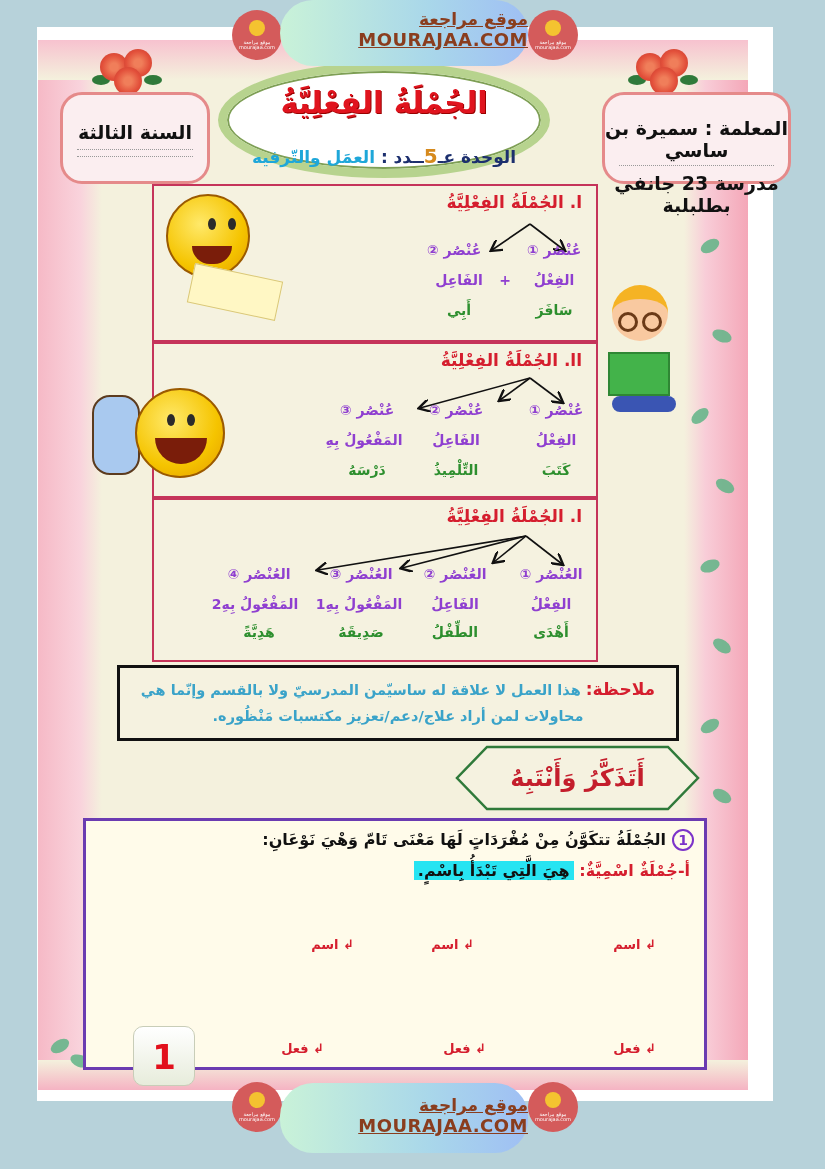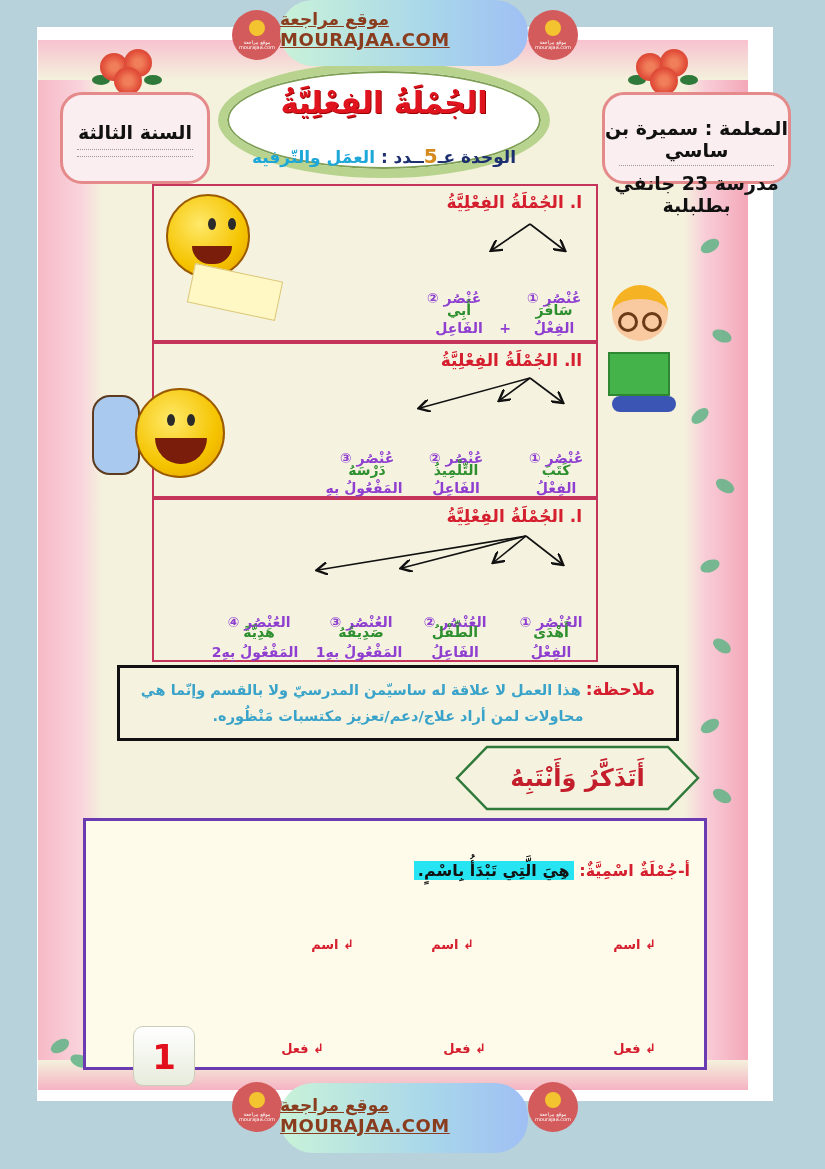--- a/index.html
+++ b/index.html
@@ -5,21 +5,21 @@
   *{box-sizing:border-box;margin:0;padding:0;}
   html,body{width:825px;height:1169px;overflow:hidden;}
   body{background:#b7d2da;font-family:"DejaVu Sans",sans-serif;position:relative;}
   .page-white{position:absolute;left:37px;top:27px;width:736px;height:1074px;background:#fff;}
   .poster{position:absolute;left:38px;top:40px;width:710px;height:1050px;
     background:linear-gradient(90deg,#f6b9c6 0%,#f9d3dc 6%,#f4f1dd 9%,#f4f1dd 91%,#f8cdd8 94%,#f4a7b8 100%);overflow:hidden;}
   .poster-top{position:absolute;left:0;top:0;width:100%;height:40px;background:linear-gradient(180deg,#f7c2cf,#f4f1dd);}
   .poster-bottom{position:absolute;left:0;bottom:0;width:100%;height:30px;background:linear-gradient(0deg,#f5b3c3,#f4f1dd);}
   
   .site-badge{position:absolute;left:280px;width:248px;height:66px;border-radius:33px;
-    background:linear-gradient(90deg,#c9f2d8,#a9d7ea 60%,#9fbff4);text-align:left;z-index:5;}
+    background:linear-gradient(90deg,#c9f2d8,#a9d7ea 60%,#9fbff4);text-align:right;z-index:5;}
   .site-badge .ar{display:block;color:#8a3d1e;font-weight:bold;font-size:17px;text-decoration:underline;margin-top:9px;}
   .site-badge .en{display:block;color:#8a3d1e;font-weight:bold;font-size:18px;text-decoration:underline;letter-spacing:.5px;}
   .logo-circle{position:absolute;width:50px;height:50px;border-radius:50%;background:#d45b5b;z-index:5;}
   .logo-circle .dot{position:absolute;left:17px;top:10px;width:16px;height:16px;border-radius:50%;background:#f4c330;}
   .logo-circle .cap{position:absolute;left:0;top:30px;width:100%;text-align:center;color:#fff;font-size:5px;line-height:5px;}
   
   .frame{position:absolute;background:#fbeef0;border:3px solid #e58a8a;border-radius:22px;text-align:center;}
   .frame .line{display:block;font-weight:bold;color:#111;font-size:19px;}
   .frame .dots{display:block;border-bottom:1px dotted #999;margin:6px 14px;}
   .roses{position:absolute;width:70px;height:50px;}
@@ -29,21 +29,21 @@
     background:#fff;border:9px solid #b7d38e;box-shadow:0 0 0 2px #7e9f55 inset;text-align:center;}
   .title-oval .main{display:block;color:#e0141e;font-size:30px;font-weight:bold;margin-top:14px;text-shadow:1px 1px 0 #900;}
   .title-oval .sub{display:block;font-size:17px;font-weight:bold;margin-top:24px;}
   .title-oval .sub .unit{color:#1c2f6e;}
   .title-oval .sub .num{color:#d68a1d;font-size:20px;}
   .title-oval .sub .theme{color:#1ea7d9;}
   
   .sec{position:absolute;left:152px;width:446px;border:2px solid #c5345a;background:#f5f2e0;}
   .sec .head{position:absolute;right:14px;top:6px;color:#d51e2e;font-size:17px;font-weight:bold;direction:rtl;}
   .cell{position:absolute;text-align:center;font-size:14px;font-weight:bold;direction:rtl;white-space:nowrap;}
-  .purple{color:#8f3fd0;margin-top:48px;}
+  .purple{color:#8f3fd0;}
   .green{color:#2d8f2e;}
   svg.arrows{position:absolute;left:0;top:0;}
   
   .smiley{position:absolute;border-radius:50%;background:radial-gradient(circle at 40% 35%,#ffe96a,#f5c400 60%,#e49b00);border:2px solid #9b5a00;}
   .smiley .eye{position:absolute;width:8px;height:12px;border-radius:50%;background:#2b2b2b;}
   .smiley .mouth{position:absolute;border-radius:0 0 40px 40px;background:#7a1d0a;}
   
   .note{position:absolute;left:117px;top:665px;width:562px;height:76px;border:3px solid #111;background:#f5f2e0;
     direction:rtl;text-align:center;padding:8px 10px;font-size:14.5px;font-weight:bold;line-height:26px;}
   .note .lbl{color:#d51e2e;font-size:17px;}
@@ -229,20 +229,23 @@
 </div>
 
 <div class="remember">
   <svg width="245" height="66" style="position:absolute;left:0;top:0;">
     <polygon points="32,2 213,2 243,33 213,64 32,64 2,33" fill="#f5f2e0" stroke="#2f7a3a" stroke-width="2.5"></polygon>
   </svg>
   <div class="label">أَتَذَكَّرُ وَأَنْتَبِهُ</div>
 </div>
 
 <div class="box2">
+  <div class="l1">
+    <span class="circ">1</span><span>الجُمْلَةُ تتكَوَّنُ مِنْ مُفْرَدَاتٍ لَهَا مَعْنَى تَامّ وَهْيَ نَوْعَانِ:</span>
+  </div>
   <div class="l2">
     <span class="red">أ-جُمْلَةٌ اسْمِيَّةٌ:</span>
     <span class="hl-cyan">هِيَ الَّتِي تَبْدَأُ بِاسْمٍ.</span>
   </div>
   <div class="tag" style="right:48px;top:116px;">↲ اسم</div>
   <div class="tag" style="right:230px;top:116px;">↲ اسم</div>
   <div class="tag" style="right:350px;top:116px;">↲ اسم</div>
   <div class="tag" style="right:48px;top:220px;">↲ فعل</div>
   <div class="tag" style="right:218px;top:220px;">↲ فعل</div>
   <div class="tag" style="right:380px;top:220px;">↲ فعل</div>

